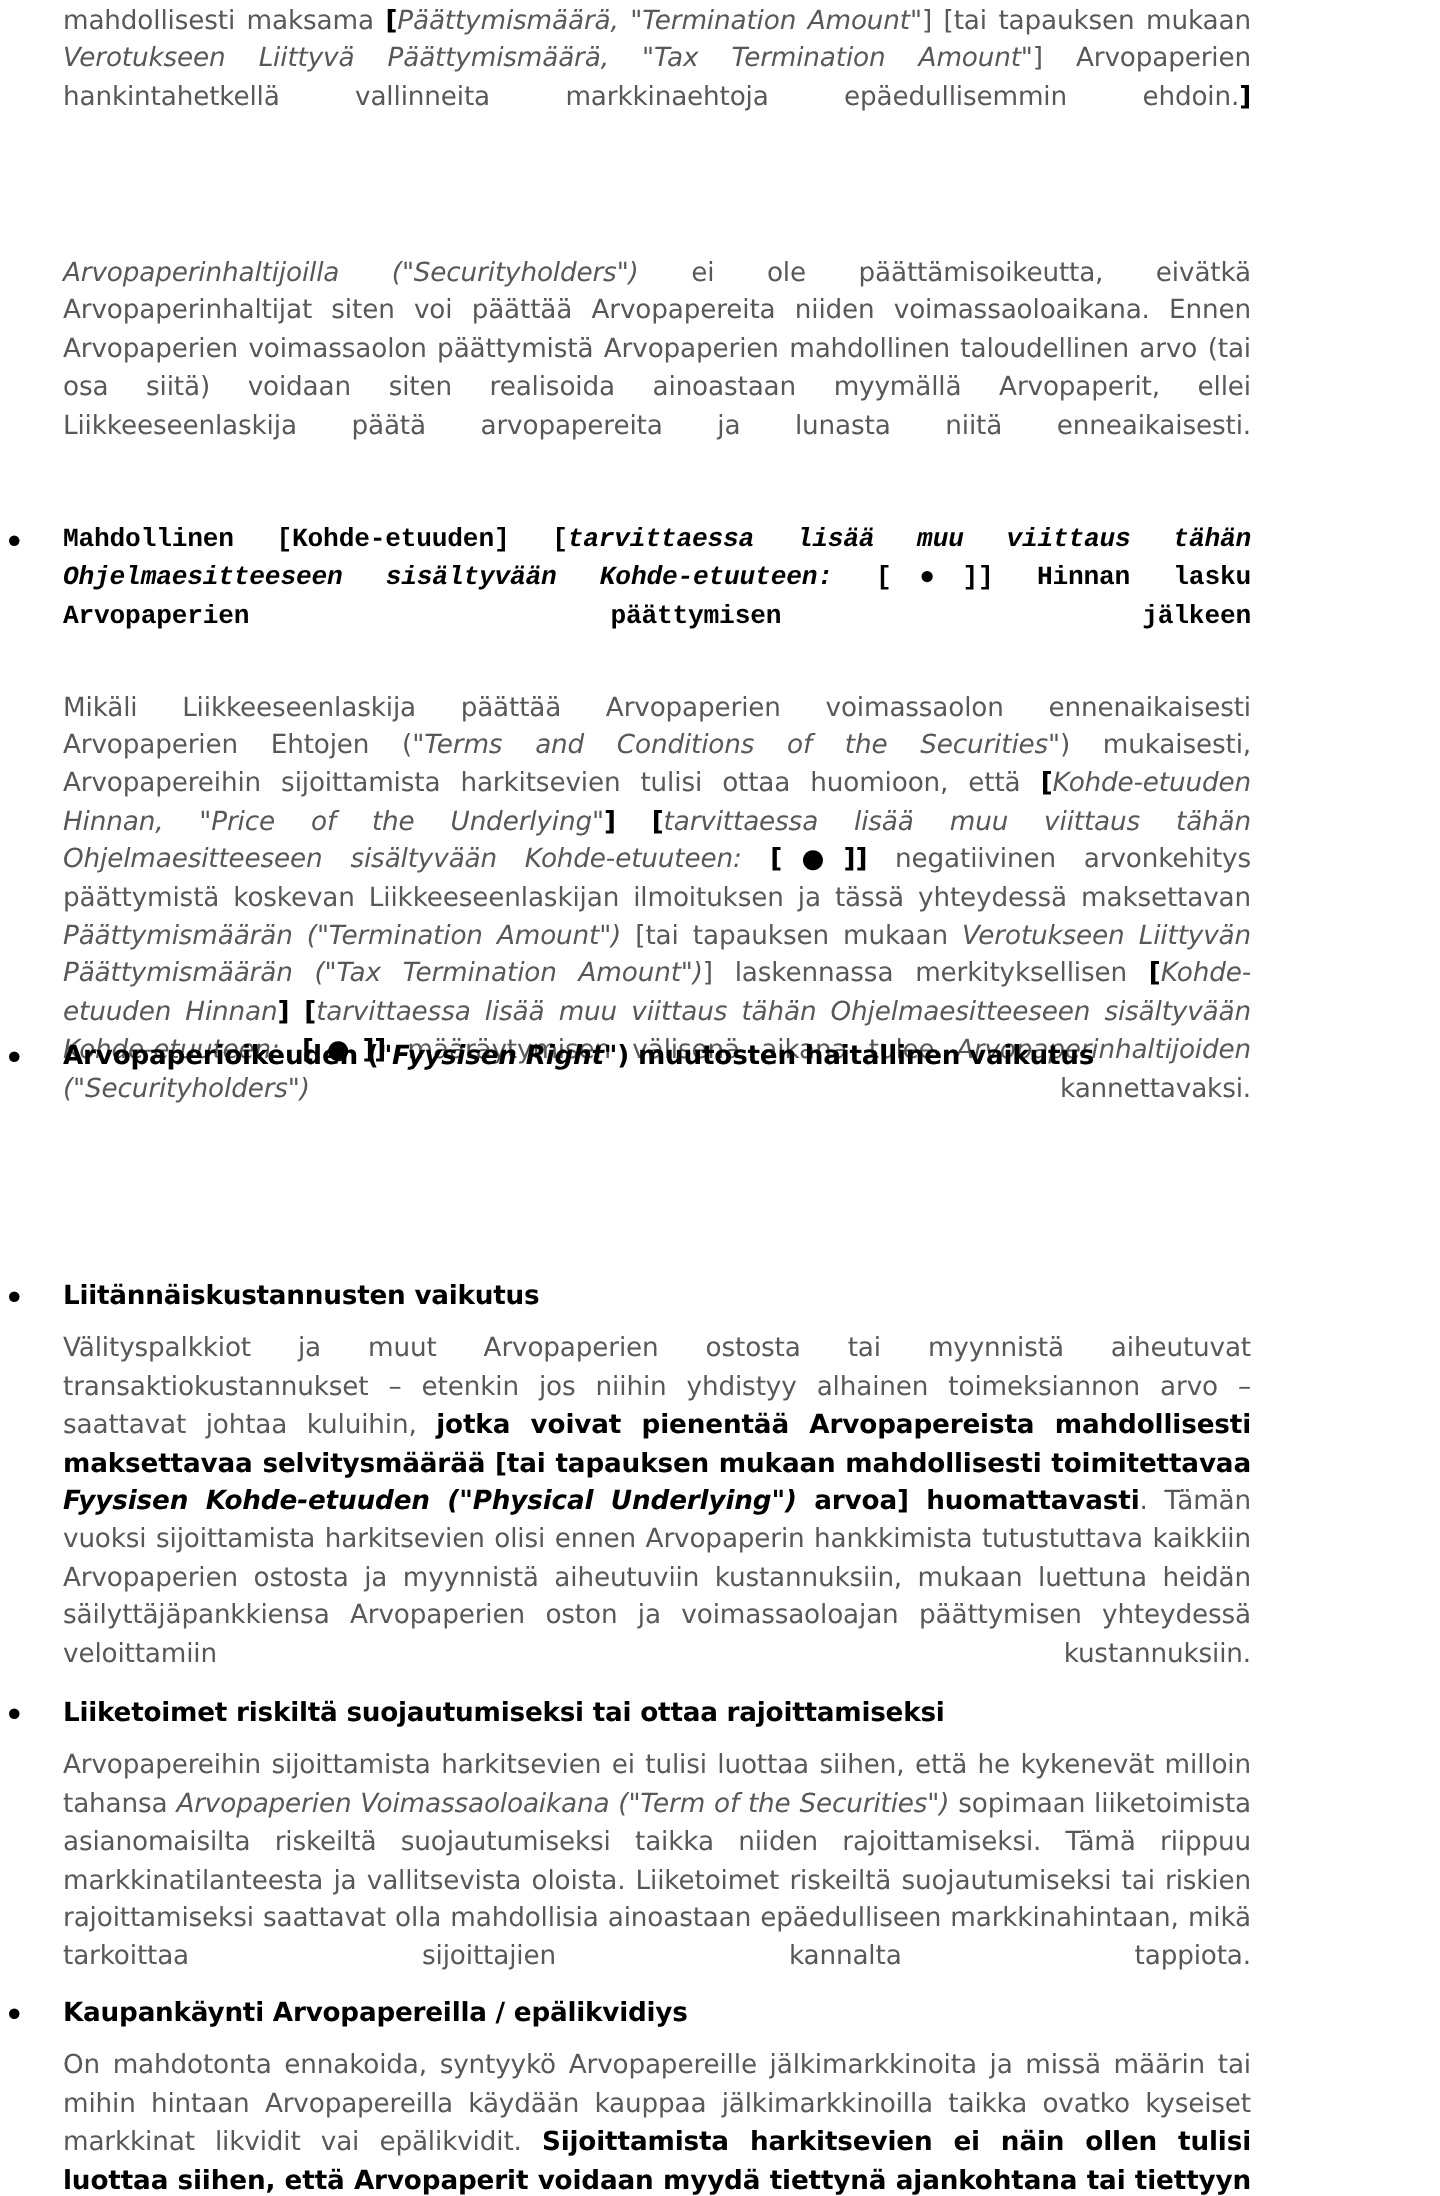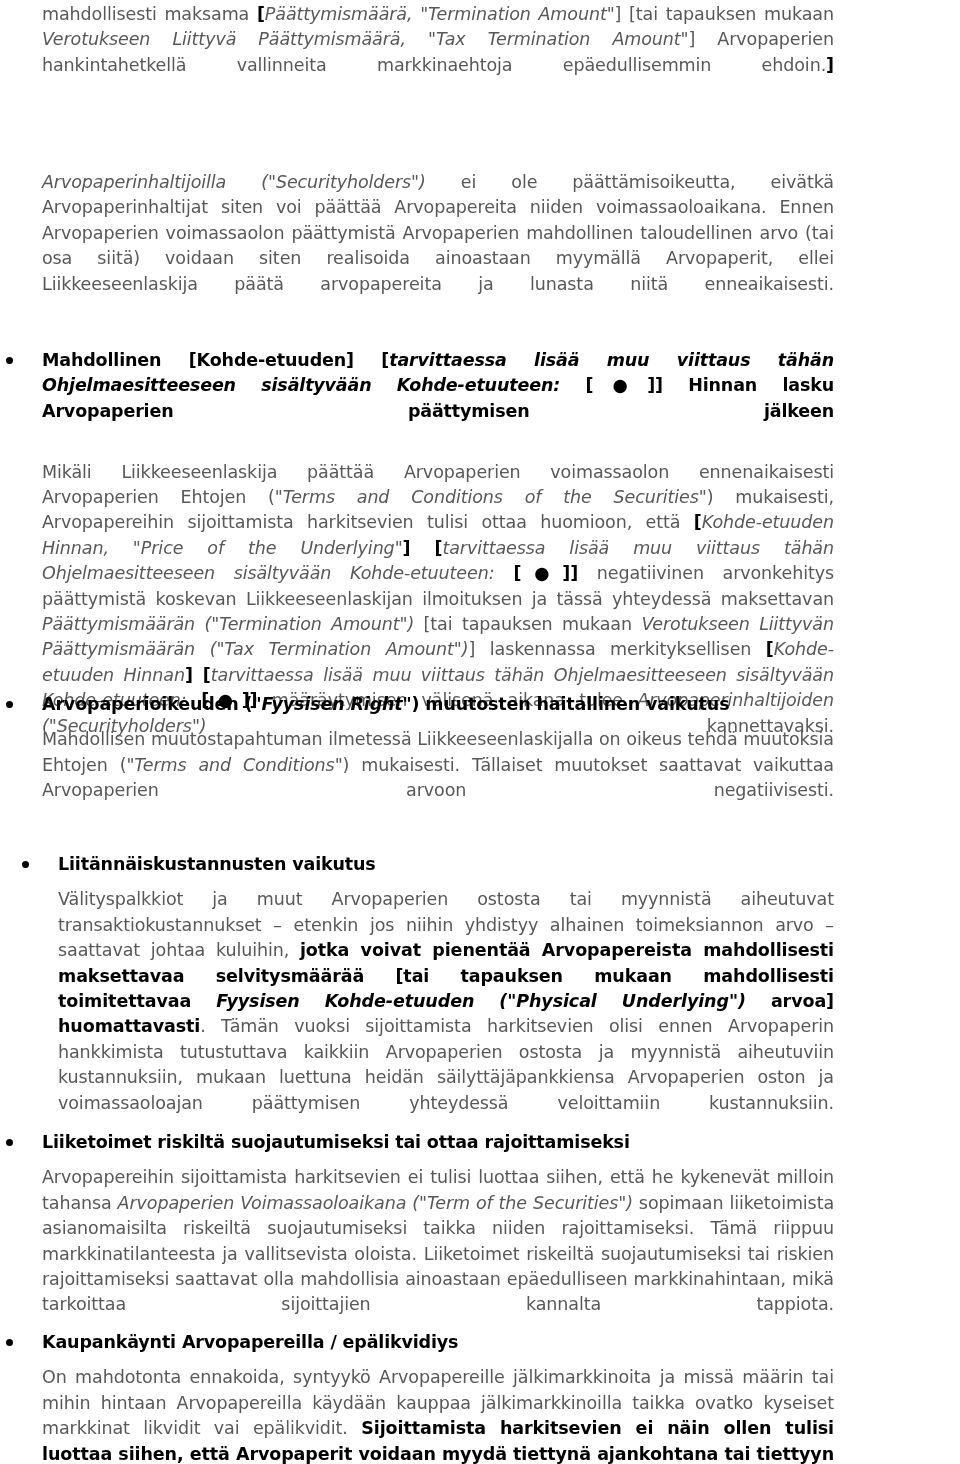--- a/index.html
+++ b/index.html
@@ -66,20 +66,21 @@
     font-size: 17.5px;
     line-height: 25.4px;
     font-weight: bold;
     color: #000000;
     margin: 0;
     text-align: justify;
     letter-spacing: -0.15px;
   }
   .heading.wrap {
     text-align: justify;
+    font-family: Liberation Mono, monospace;
   }
   .body-block {
     padding-left: 42px;
     padding-right: 0;
     margin-top: 10px;
   }
 
   i, em { font-style: italic; }
   b, strong { font-weight: bold; color: #000000; }
   .bi { font-style: italic; font-weight: bold; color: #000000; }
@@ -114,26 +115,23 @@
     <div class="body-block">
       <p class="para j"><span>Mikäli Liikkeeseenlaskija päättää Arvopaperien voimassaolon ennenaikaisesti Arvopaperien Ehtojen (</span><i>"Terms and Conditions of the Securities"</i><span>) mukaisesti, Arvopapereihin sijoittamista harkitsevien tulisi ottaa huomioon, että </span><b>[</b><i>Kohde-etuuden Hinnan, "Price of the Underlying"</i><b>]</b><span> </span><b>[</b><i>tarvittaessa lisää muu viittaus tähän Ohjelmaesitteeseen sisältyvään Kohde-etuuteen:</i><b> [●]]</b><span> negatiivinen arvonkehitys päättymistä koskevan Liikkeeseenlaskijan ilmoituksen ja tässä yhteydessä maksettavan </span><i>Päättymismäärän ("Termination Amount")</i><span> [tai tapauksen mukaan </span><i>Verotukseen Liittyvän Päättymismäärän ("Tax Termination Amount")</i><span>] laskennassa merkityksellisen </span><b>[</b><i>Kohde-etuuden Hinnan</i><b>] [</b><i>tarvittaessa lisää muu viittaus tähän Ohjelmaesitteeseen sisältyvään Kohde-etuuteen:</i><b> [●]]</b><span> määräytymisen välisenä aikana tulee </span><i>Arvopaperinhaltijoiden ("Securityholders")</i><span> kannettavaksi.</span></p>
     </div>
   </div>
 
   <div class="section" style="top:692px;">
     <div class="bullet-row">
       <span class="bullet-dot"></span>
       <p class="heading"><b>Arvopaperioikeuden ("</b><span class="bi">Fyysisen Right</span><b>") muutosten haitallinen vaikutus</b></p>
     </div>
-    <div class="body-block">
-      <p class="para j"><span>Mahdollisen muutostapahtuman ilmetessä Liikkeeseenlaskijalla on oikeus tehdä muutoksia Ehtojen (</span><i>"Terms and Conditions"</i><span>) mukaisesti. Tällaiset muutokset saattavat vaikuttaa Arvopaperien arvoon negatiivisesti.</span></p>
-    </div>
   </div>
 
-  <div class="section" style="top:852px;margin-left:16px;">
+  <div class="section" style="top:852px;">
     <div class="bullet-row">
       <span class="bullet-dot"></span>
       <p class="heading"><b>Liitännäiskustannusten vaikutus</b></p>
     </div>
     <div class="body-block">
       <p class="para j"><span>Välityspalkkiot ja muut Arvopaperien ostosta tai myynnistä aiheutuvat transaktiokustannukset – etenkin jos niihin yhdistyy alhainen toimeksiannon arvo – saattavat johtaa kuluihin, </span><b>jotka voivat pienentää Arvopapereista mahdollisesti maksettavaa selvitysmäärää [tai tapauksen mukaan mahdollisesti toimitettavaa </b><span class="bi">Fyysisen Kohde-etuuden ("Physical Underlying")</span><b> arvoa] huomattavasti</b><span>. Tämän vuoksi sijoittamista harkitsevien olisi ennen Arvopaperin hankkimista tutustuttava kaikkiin Arvopaperien ostosta ja myynnistä aiheutuviin kustannuksiin, mukaan luettuna heidän säilyttäjäpankkiensa Arvopaperien oston ja voimassaoloajan päättymisen yhteydessä veloittamiin kustannuksiin.</span></p>
     </div>
   </div>
 
   <div class="section" style="top:1130px;">

